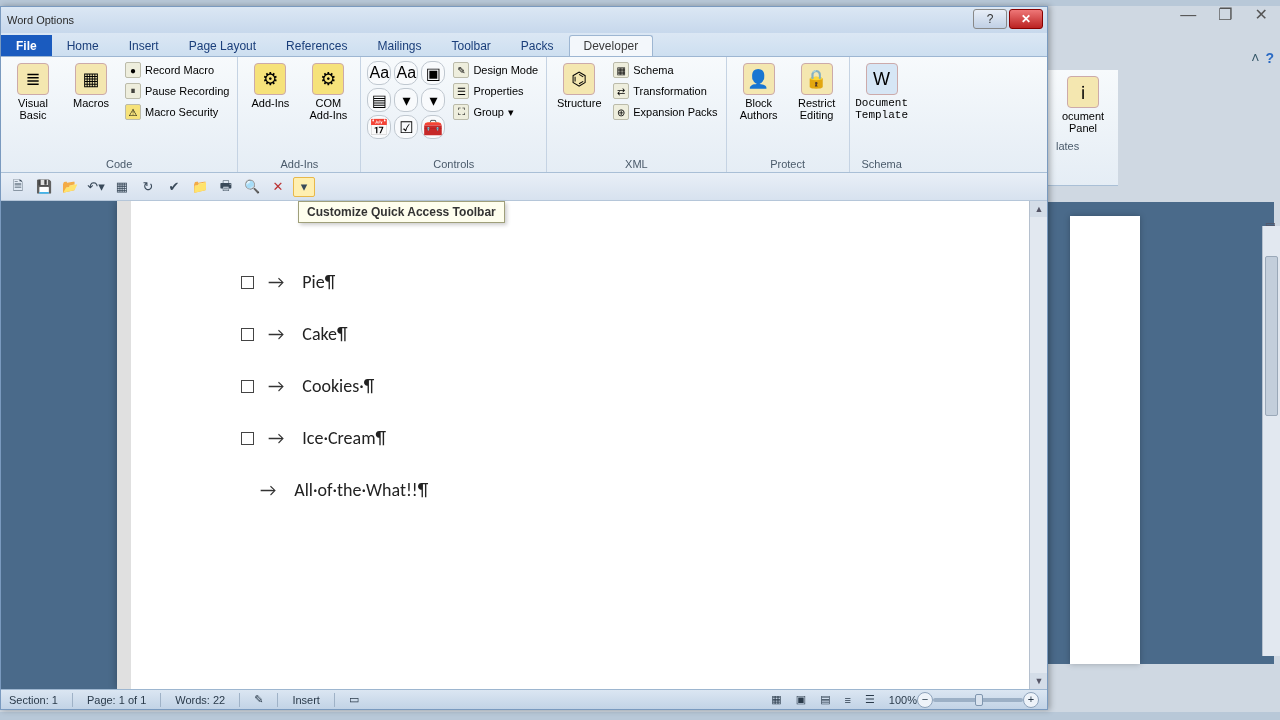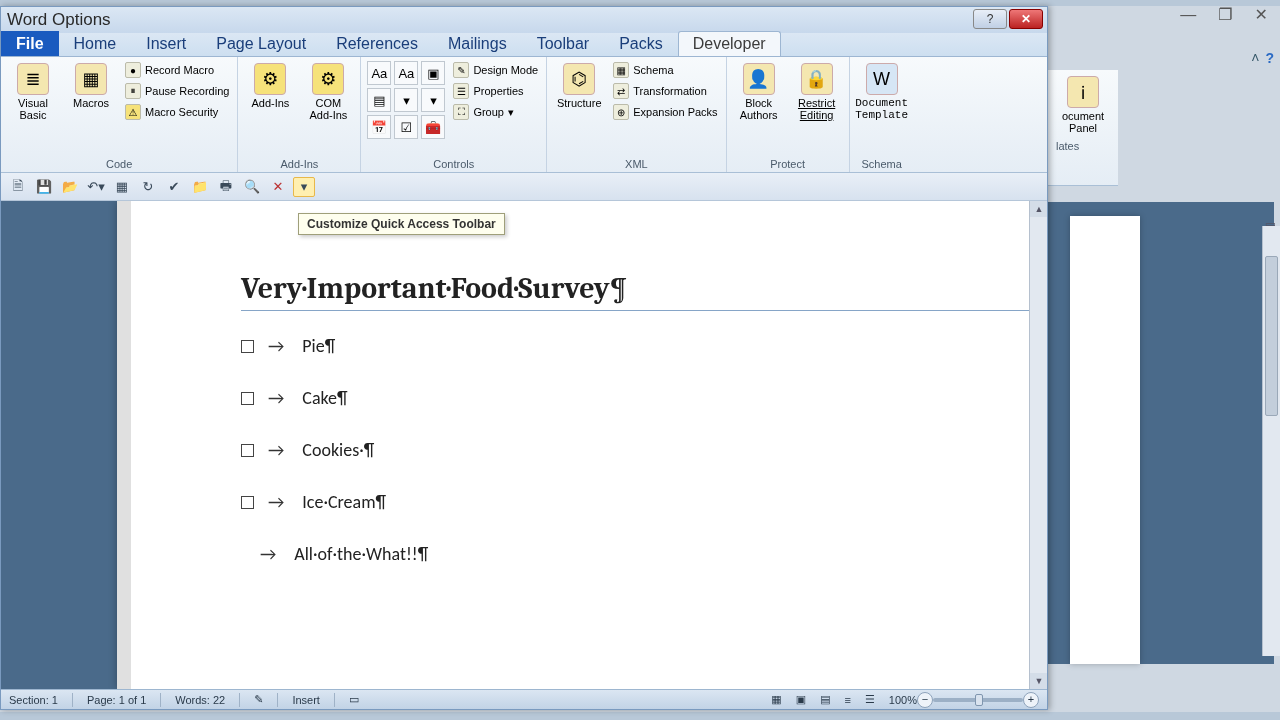--- a/index.html
+++ b/index.html
@@ -5,50 +5,50 @@
   * { box-sizing: border-box; margin: 0; padding: 0; }
   body { font-family: "Segoe UI", Tahoma, sans-serif; font-size: 12px; background: #b8c8d8; width: 1280px; height: 720px; overflow: hidden; position: relative; }
 
   .outer-window { position:absolute; left:0; top:6px; width:1280px; height:706px; background:#cfd8e2; }
   .outer-titlebar { position:absolute; top:0; left:1148px; right:6px; height:18px; display:flex; justify-content:flex-end; gap:22px; padding-right:6px; color:#555; }
   .outer-titlebar span { font-size:16px; line-height:18px;}
 
   .inner-window { position:absolute; left:0; top:6px; width:1048px; height:704px; background:#e3ecf6; border:1px solid #7a9abf; box-shadow:2px 0 6px rgba(0,0,0,0.3); }
 
   .titlebar { height:26px; background:linear-gradient(#dbe7f4,#c7d8ec); display:flex; align-items:center; padding:0 6px; position:relative; }
-  .titlebar .title { font-size:17px; color:#2a2a2a; }
+  .titlebar .title { font-size:11px; color:#2a2a2a; }
   .titlebar .wincontrols { position:absolute; right:4px; top:2px; display:flex; gap:2px; }
   .winbtn { width:34px; height:20px; border:1px solid #888; border-radius:3px; background:linear-gradient(#f7f7f7,#d5d5d5); display:flex; align-items:center; justify-content:center; font-size:12px; color:#333; }
   .winbtn.help { width:34px; background:linear-gradient(#e8eef7,#c0d0e5);}
   .winbtn.close { background:linear-gradient(#e77,#b22); color:#fff; font-weight:bold; border-color:#800;}
   .winbtn.close::before{content:"✕";}
 
   .tabs { display:flex; height:24px; align-items:flex-end; padding-left:0; background:linear-gradient(#dbe7f4,#cddff0); border-bottom:1px solid #9db6d2; }
-  .tab { padding:3px 14px; font-size:16px; color:#1a3e7a; cursor:pointer; border:1px solid transparent; border-bottom:none; position:relative; }
+  .tab { padding:3px 14px; font-size:12px; color:#1a3e7a; cursor:pointer; border:1px solid transparent; border-bottom:none; position:relative; }
   .tab.file { background:#1a5bbf; color:#fff; font-weight:bold; border-radius:0; padding:3px 14px;}
   .tab.active { background:#f3f7fb; border-color:#9db6d2; border-top-left-radius:3px; border-top-right-radius:3px; color:#3b3b3b; }
 
   .ribbon { display:flex; background:linear-gradient(#f7fafc,#e5edf5); border-bottom:1px solid #a9bfd6; height:116px; }
   .group { border-right:1px solid #c5d3e3; padding:4px 6px 2px; display:flex; flex-direction:column; justify-content:space-between; }
   .group-body { display:flex; gap:6px; align-items:flex-start; }
   .group-label { text-align:center; font-size:11px; color:#4a5a6a; padding-top:2px; }
   .bigbtn { width:52px; display:flex; flex-direction:column; align-items:center; gap:2px; font-size:11px; text-align:center; cursor:pointer; padding:2px;}
   .bigbtn .ic { width:32px; height:32px; background:#f4e7b0; border:1px solid #caa; border-radius:4px; display:flex; align-items:center; justify-content:center; font-size:18px;}
   .bigbtn .lbl { line-height:12px; }
   .stack { display:flex; flex-direction:column; gap:3px; }
   .smallbtn { display:flex; align-items:center; gap:4px; font-size:11px; padding:1px 2px; cursor:pointer; white-space:nowrap;}
   .smallbtn .ic { width:16px; height:16px; background:#eed; border:1px solid #bba; border-radius:2px; font-size:10px; display:flex; align-items:center; justify-content:center;}
   .icongrid { display:grid; grid-template-columns:repeat(3,24px); grid-auto-rows:24px; gap:3px; }
-  .icongrid .gi { border:1px solid #c0c8d0; background:#f8fafc; border-radius:0; font-size:13px; display:flex; align-items:center; justify-content:center; cursor:pointer;}
+  .icongrid .gi { border:1px solid #c0c8d0; background:#f8fafc; border-radius:10px; font-size:16px; display:flex; align-items:center; justify-content:center; cursor:pointer;}
 
   .qat { height:28px; background:linear-gradient(#e9eff7,#d7e2ef); border-bottom:1px solid #b5c6d9; display:flex; align-items:center; padding:0 6px; gap:4px;}
   .qat .qi { width:22px; height:20px; border:1px solid transparent; border-radius:2px; display:flex; align-items:center; justify-content:center; font-size:13px; color:#3a4a5a; cursor:pointer;}
   .qat .qi.sel { border-color:#e8b84a; background:#ffefb0;}
   .qat .dd { position:relative; }
-  .tooltip { position:absolute; left:4px; top:23px; background:#fefeee; border:1px solid #9f9f7a; padding:3px 8px; font-size:12px; font-weight:bold; color:#333; white-space:nowrap; z-index:50; box-shadow:2px 2px 4px rgba(0,0,0,.2);margin-top:12px;}
+  .tooltip { position:absolute; left:4px; top:23px; background:#fefeee; border:1px solid #9f9f7a; padding:3px 8px; font-size:12px; font-weight:bold; color:#333; white-space:nowrap; z-index:50; box-shadow:2px 2px 4px rgba(0,0,0,.2);}
   .tooltip::after{content:""; position:absolute; left:8px; top:22px; width:14px; height:14px;}
 
   .doc-area { position:relative; height:calc(100% - 26px - 24px - 116px - 28px - 20px); background:#4a6a8a; overflow:hidden;}
   .page-bg { position:absolute; left:116px; top:0; width:1030px; height:100%; background:#fff; box-shadow:0 0 8px rgba(0,0,0,.3);}
   .page-left-margin { position:absolute; left:116px; top:0; width:14px; height:100%; background:#e0e0e0;}
   .page-content { position:absolute; left:240px; top:70px; width:790px; }
   .doc-title { font-family:"Cambria","Times New Roman",serif; font-size:30px; font-weight:bold; color:#222; padding-bottom:4px; border-bottom:1px solid #86a5c7; margin-bottom:24px;}
   .doc-q { font-family:"Calibri",sans-serif; font-size:18px; color:#222; margin-bottom:26px;}
   .opt { font-family:"Calibri",sans-serif; font-size:18px; color:#222; margin-bottom:30px; display:flex; align-items:center; }
   .opt .cb { width:13px; height:13px; border:1.5px solid #444; margin-right:14px; display:inline-block;}
@@ -237,21 +237,21 @@
 
     <div class="group">
       <div class="group-body">
         <div class="bigbtn">
           <div class="ic">👤</div>
           <div class="lbl" style="white-space:pre-line;">Block
 Authors</div>
         </div>
         <div class="bigbtn">
           <div class="ic">🔒</div>
-          <div class="lbl" style="white-space:pre-line;text-decoration:underline;">Restrict
+          <div class="lbl" style="white-space:pre-line;">Restrict
 Editing</div>
         </div>
       </div>
       <div class="group-label">Protect</div>
     </div>
 
     <div class="group" style="border-right:none;">
       <div class="group-body">
         <div class="bigbtn">
           <div class="ic" style="background:#d6e6f5;">W</div>
@@ -277,21 +277,20 @@
     <div class="qi" style="color:#b33;">✕</div>
     <div class="qi sel dd">▾
       <div class="tooltip">Customize Quick Access Toolbar</div>
     </div>
   </div>
 
   <div class="doc-area">
     <div class="page-bg"></div>
     <div class="page-left-margin"></div>
     <div class="page-content">
-      <div class="doc-title">Very·Important·Food·Survey¶</div>
       <div class="opt">
           <span class="cb"></span>
           <span class="arw">→</span>
           <span>Pie¶</span>
         </div>
       <div class="opt">
           <span class="cb"></span>
           <span class="arw">→</span>
           <span>Cake¶</span>
         </div>

